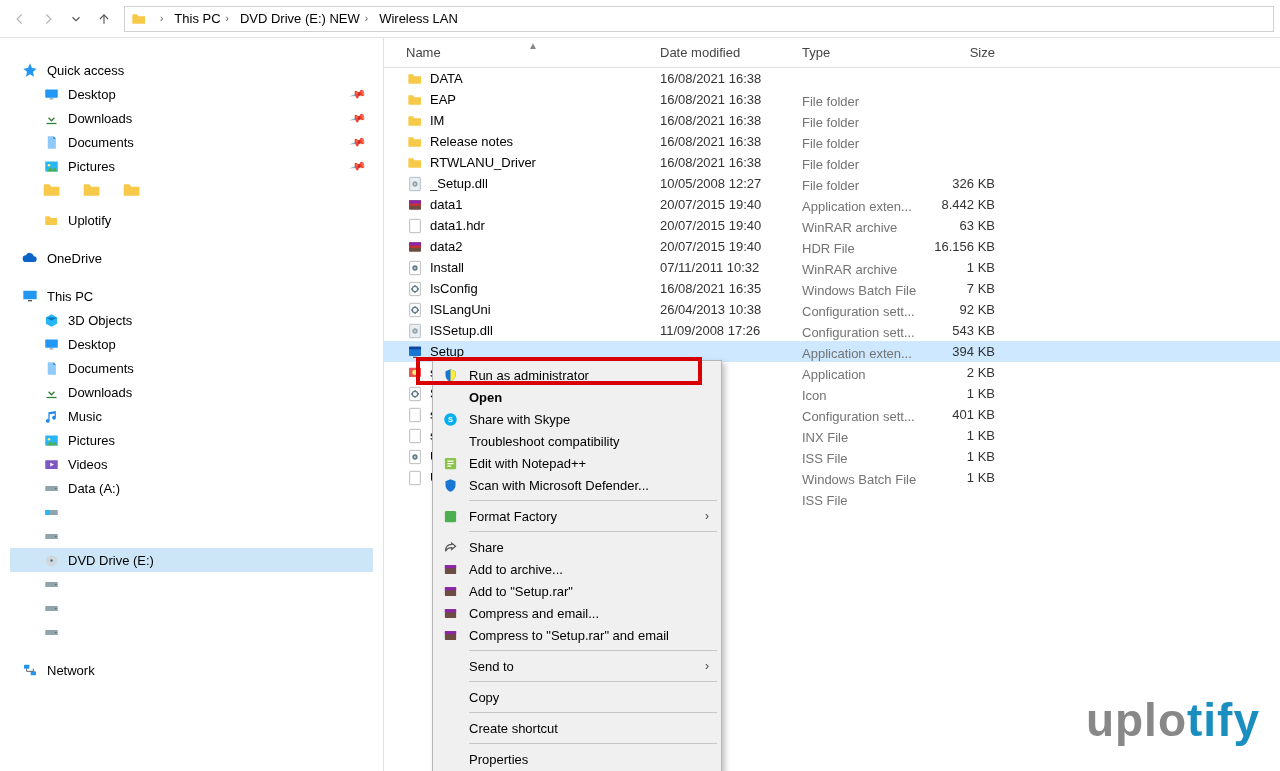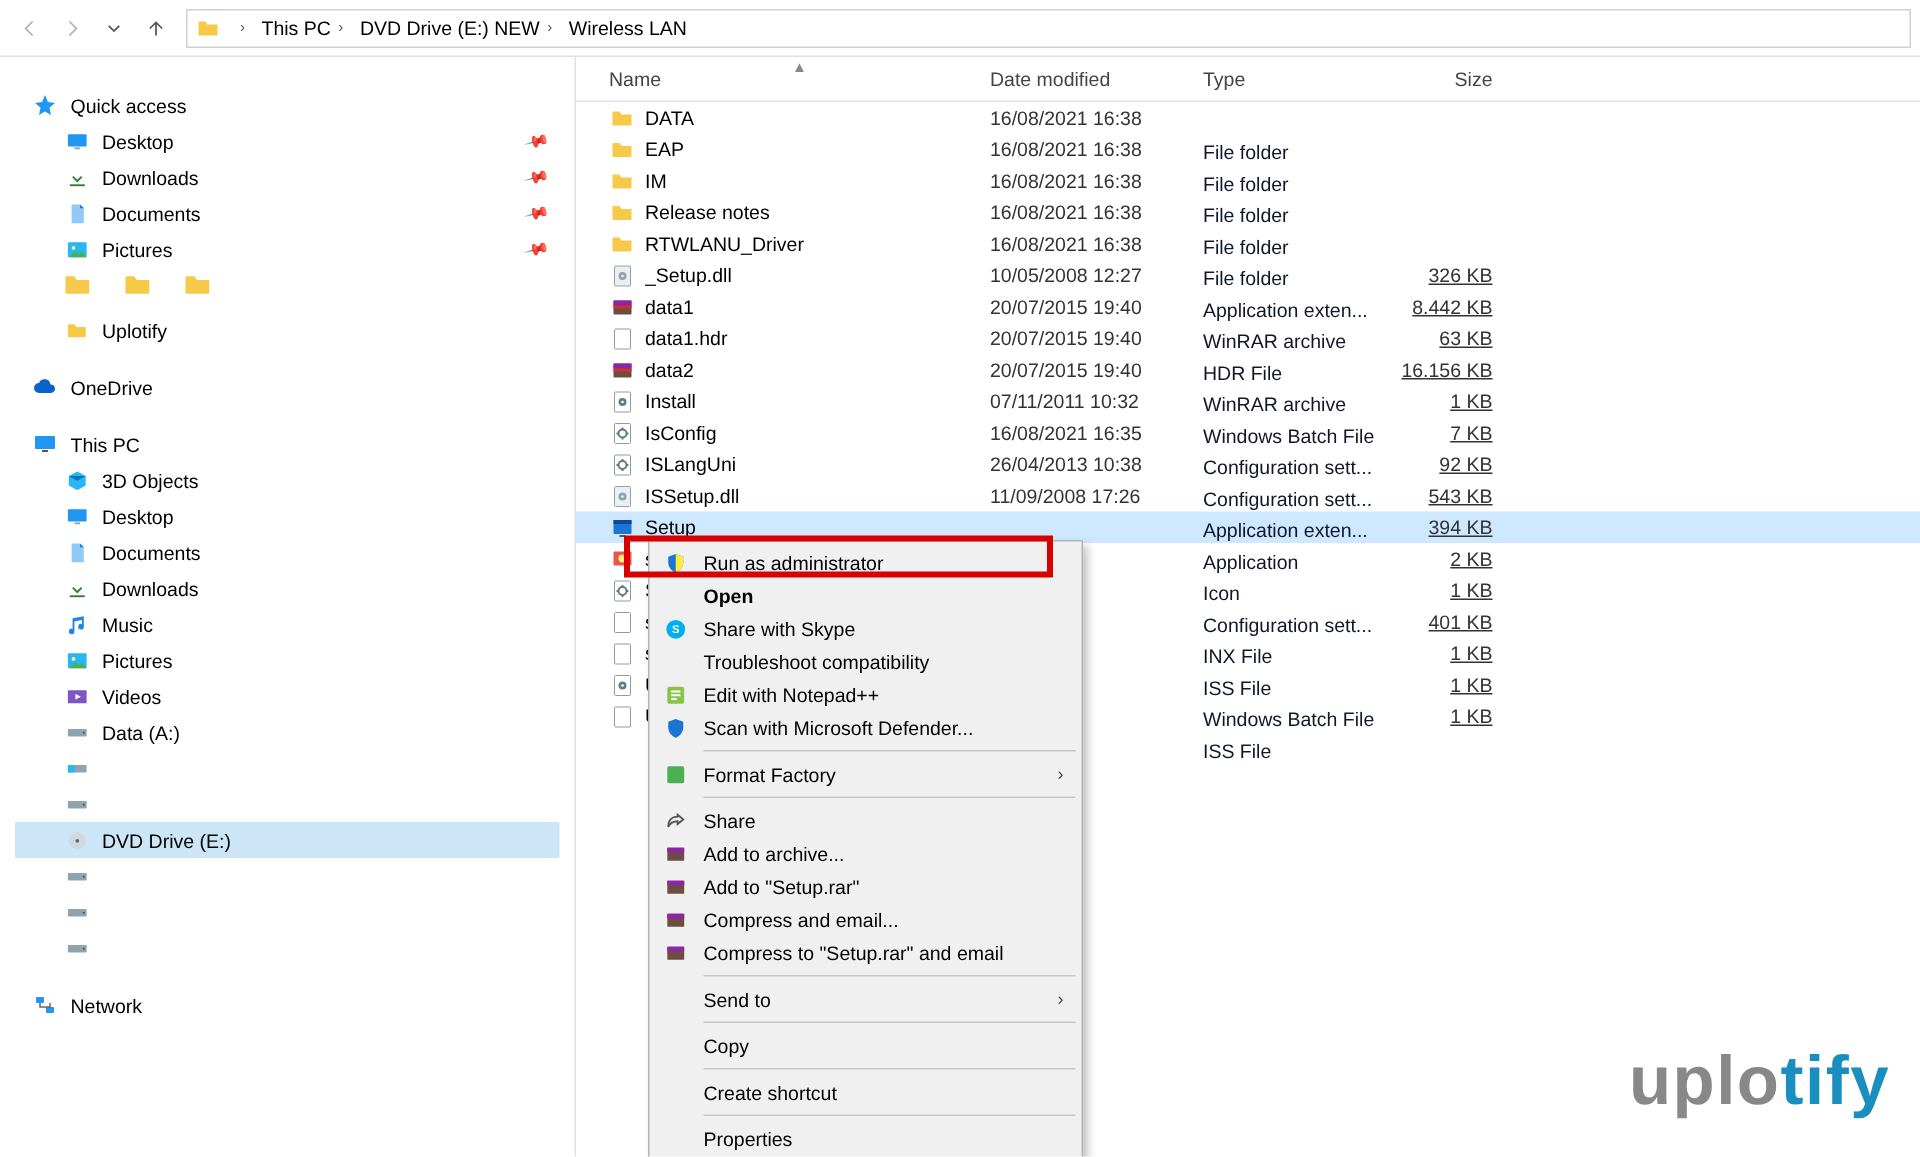--- a/index.html
+++ b/index.html
@@ -98,22 +98,22 @@
   .file-list{position:relative;}
   .row{
     height:21px;
     display:flex;align-items:center;
     padding-left:22px;
     font-size:13px;
   }
   .row .ic{width:18px;height:18px;margin-right:6px;display:inline-flex;align-items:center;justify-content:center;flex-shrink:0;}
   .row .c-name{width:230px;overflow:hidden;text-overflow:ellipsis;white-space:nowrap;}
   .row .c-date{width:142px;color:#333;}
-  .row .c-type{width:123px;color:#0f172a;overflow:hidden;text-overflow:ellipsis;white-space:nowrap;margin-top:45px;}
-  .row .c-size{width:90px;text-align:right;color:#333;padding-right:20px;text-decoration:underline;}
+  .row .c-type{width:123px;color:#737373;overflow:hidden;text-overflow:ellipsis;white-space:nowrap;margin-top:45px;}
+  .row .c-size{width:90px;text-align:right;color:#333;padding-right:20px;}
   .row.selected{background:#cde8ff;}
 
   
   .ctx{
     position:absolute;
     left:432px; top:360px;
     width:290px;
     background:#f0f0f0;
     border:1px solid #b5b5b5;
     box-shadow:3px 3px 6px rgba(0,0,0,.25);

